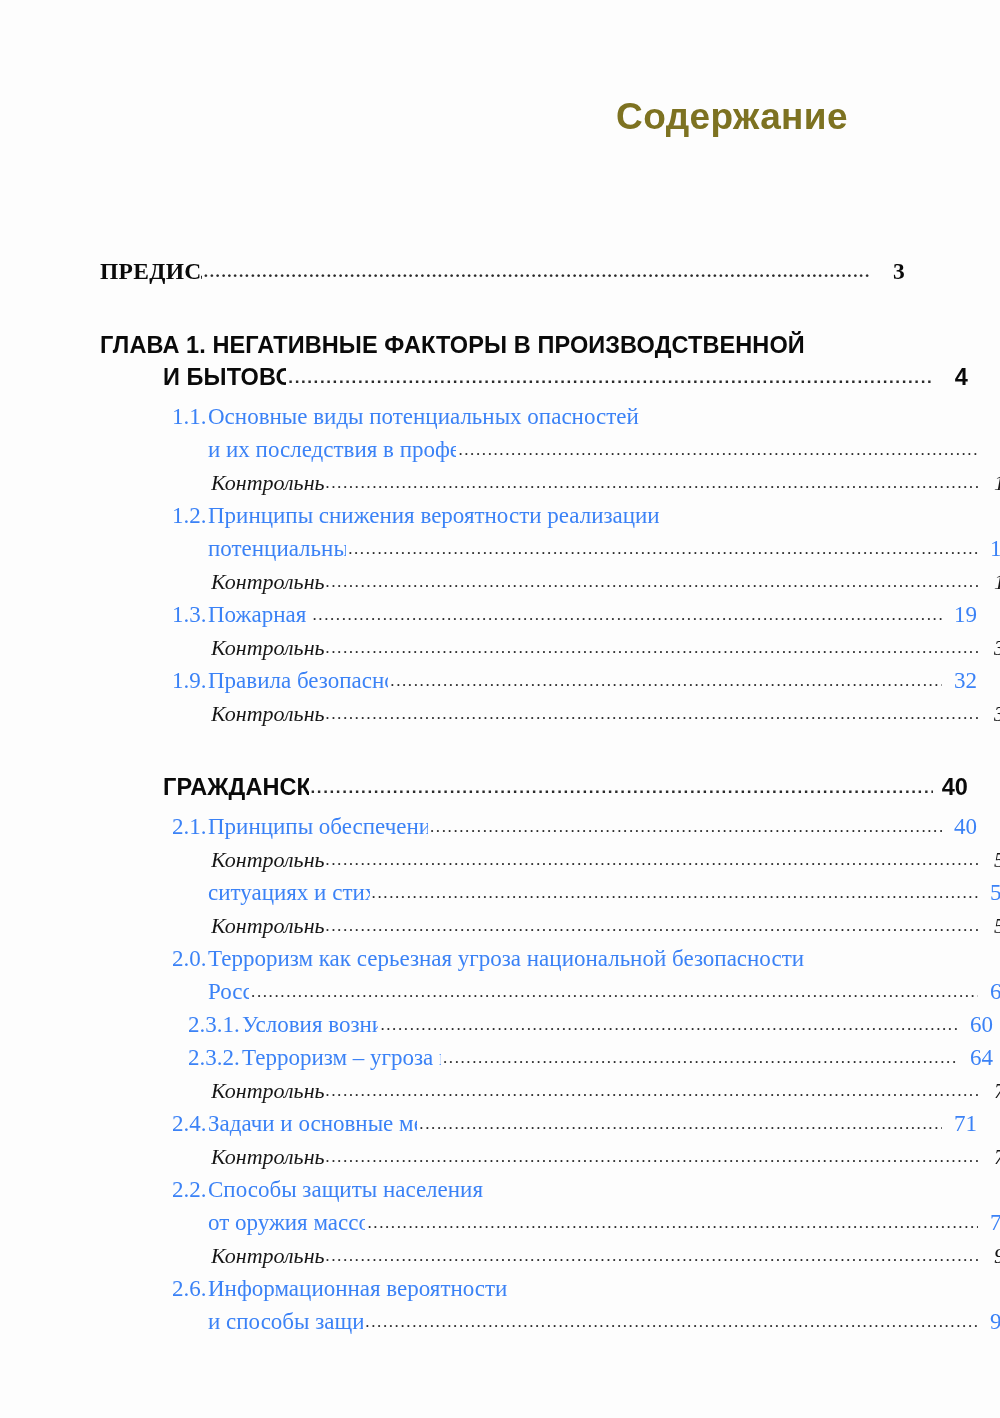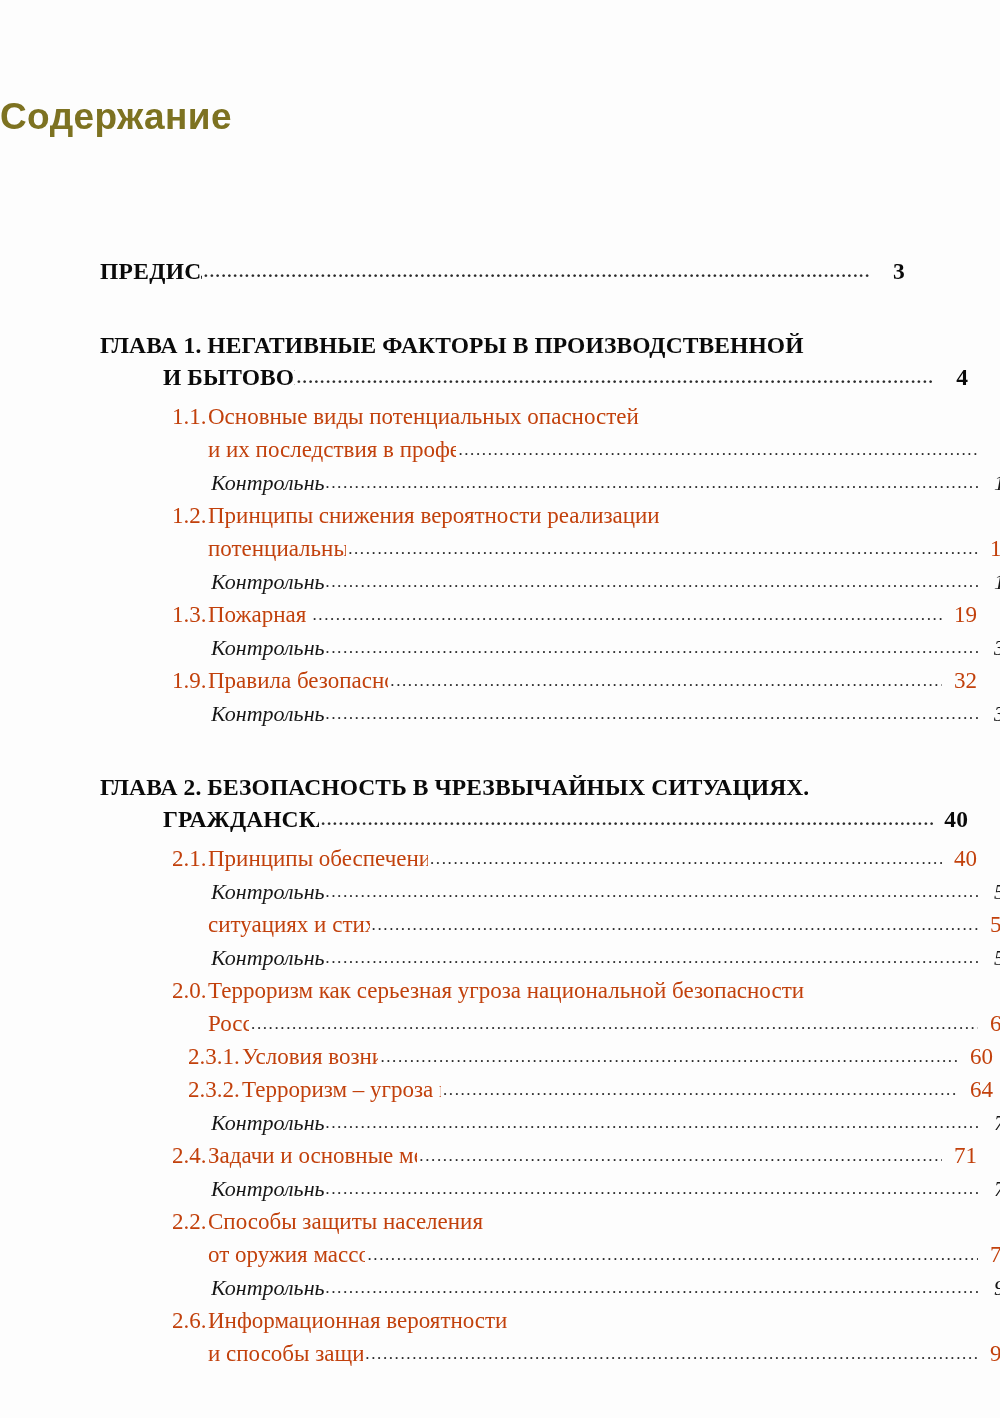--- a/index.html
+++ b/index.html
@@ -23,21 +23,21 @@
     inset: 0;
     background: #fdfdfd;
   }
 
   
   .page-title {
     position: absolute;
     top: 96px;
     left: 0;
     width: 848px;
-    text-align: left;
+    text-align: right;
     font-family: "Liberation Sans", "DejaVu Sans", sans-serif;
     font-weight: bold;
     font-size: 37px;
     letter-spacing: 0.4px;
     color: #7d7221;
   }
 
   
   .toc {
     position: absolute;
@@ -76,42 +76,42 @@
     flex: 0 0 auto;
     text-align: right;
     min-width: 34px;
   }
 
   
   .plainline { white-space: nowrap; }
 
   
   .chapter {
-    font-family: Liberation Serif, serif;
+    font-family: Liberation Sans, sans-serif;
     font-weight: bold;
     font-size: 23.5px;
     letter-spacing: 0.1px;
     color: #0a0a0a;
   }
   .chapter .pg { font-size: 23.5px; }
   .chapter-line1 { margin-bottom: 5px; }
   .chapter-indent { padding-left: 63px; }
 
   .preface {
     font-family: "Liberation Serif", "DejaVu Serif", serif;
     font-weight: bold;
     font-size: 23.5px;
     letter-spacing: 0.3px;
     color: #0a0a0a;
   }
 
   
   .section {
     font-size: 23px;
-    color: #c2410c;
+    color: #3b82f6;
   }
   .section .num {
     display: inline-block;
     min-width: 36px;
   }
   .sec-l1  { padding-left: 72px; }   
   .sec-cont{ padding-left: 108px; }  
   .sec-l2  { padding-left: 88px; }   
 
   
@@ -200,21 +200,20 @@
       <span class="pg">32</span>
     </div>
     <div class="entry quest row">
       <span class="lbl">Контрольные вопросы</span>
       <span class="leader"></span>
       <span class="pg">39</span>
     </div>
 
     <div class="gap-l"></div>
 
-    <div class="chapter chapter-line1 plainline">ГЛАВА 2. БЕЗОПАСНОСТЬ В ЧРЕЗВЫЧАЙНЫХ СИТУАЦИЯХ.</div>
 
     <div class="entry chapter chapter-indent row">
       <span class="lbl">ГРАЖДАНСКАЯ ОБОРОНА</span>
       <span class="leader"></span>
       <span class="pg">40</span>
     </div>
 
     <div class="gap-xs"></div>
 
     <div class="entry section sec-l1 row">

